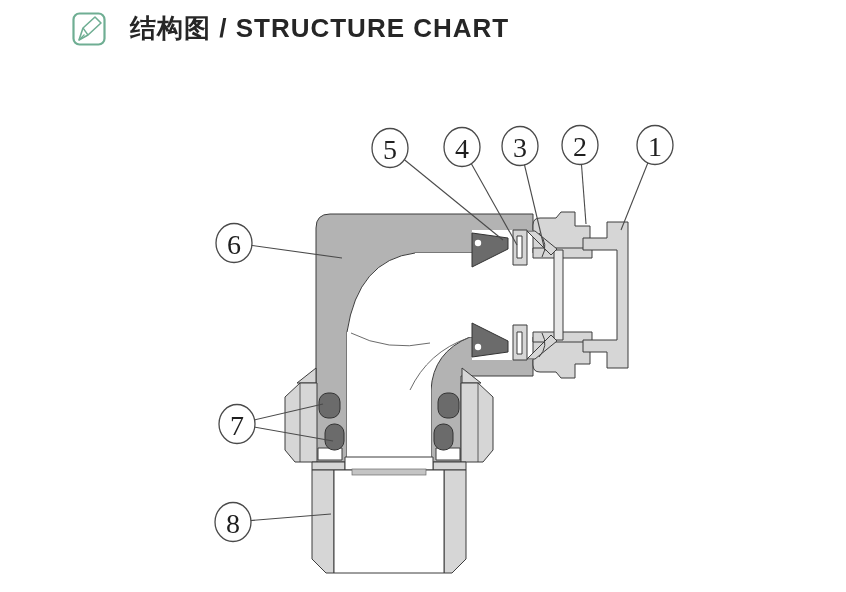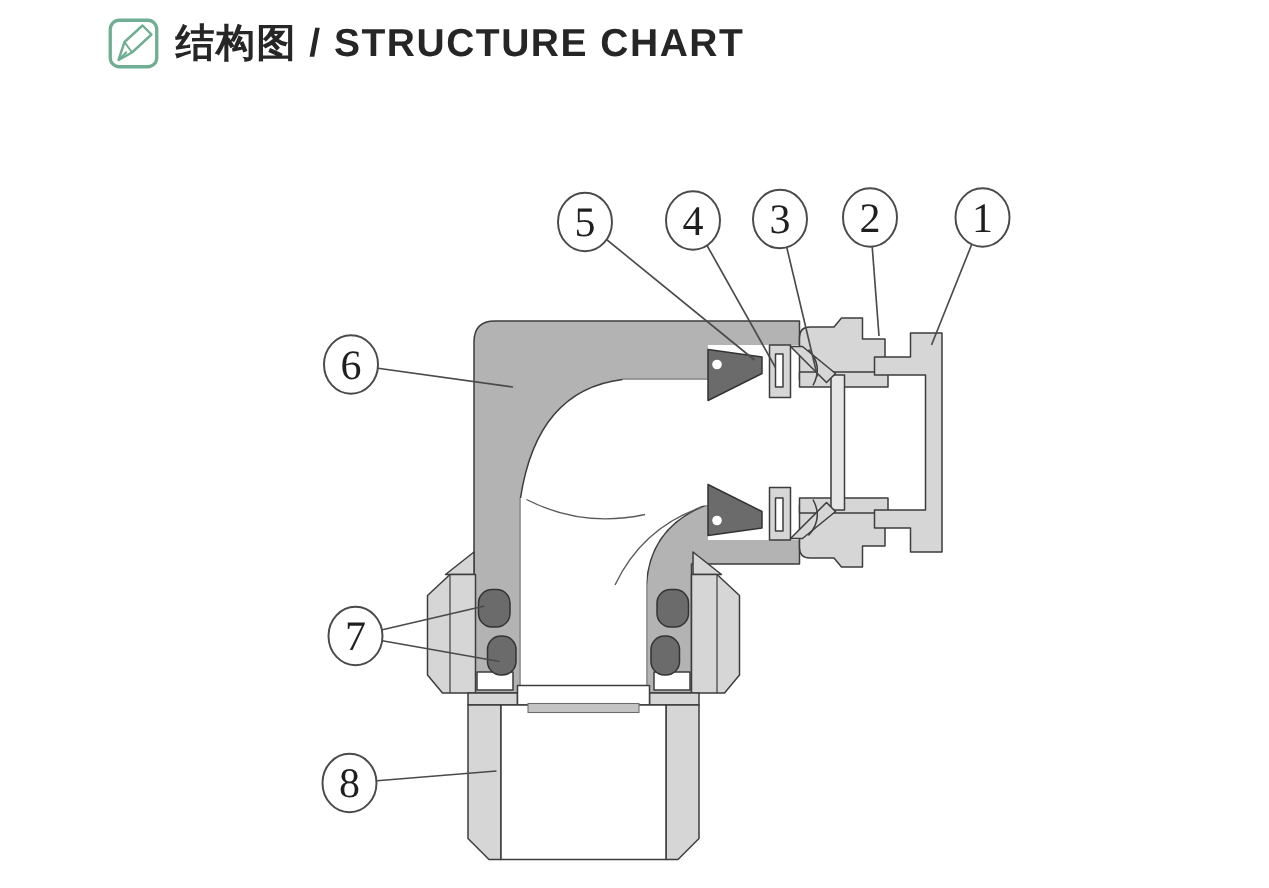--- a/index.html
+++ b/index.html
@@ -1,18 +1,18 @@
 <!DOCTYPE html>
 <html><head>
 <meta charset="utf-8">
 <style>
   html,body{margin:0;padding:0;background:#ffffff;}
   .page{position:relative;width:846px;height:592px;background:#ffffff;overflow:hidden;
         font-family:"Liberation Sans","DejaVu Sans",sans-serif;}
-  .hdr{position:absolute;left:72px;top:11px;display:flex;align-items:center;gap:11px;}
+  .hdr{position:absolute;left:72px;top:11px;display:flex;align-items:center;gap:24px;}
   .hdr-title{font-size:26px;font-weight:bold;color:#262626;letter-spacing:1px;white-space:nowrap;}
   svg text{user-select:none;}
   .body-fill{fill:#b3b3b3;stroke:#3d3d3d;stroke-width:1;stroke-linejoin:round;}
   .light{fill:#d6d6d6;stroke:#3d3d3d;stroke-width:1;stroke-linejoin:round;}
   .lighter{fill:#e6e6e6;stroke:#3d3d3d;stroke-width:1;stroke-linejoin:round;}
   .dark{fill:#6b6b6b;stroke:#333333;stroke-width:1;stroke-linejoin:round;}
   .wht{fill:#ffffff;stroke:#3d3d3d;stroke-width:1;stroke-linejoin:round;}
   .wht-noline{fill:#ffffff;stroke:none;}
   .freehand{fill:none;stroke:#5a5a5a;stroke-width:0.9;}
   .curl{fill:none;stroke:#3d3d3d;stroke-width:1;}

